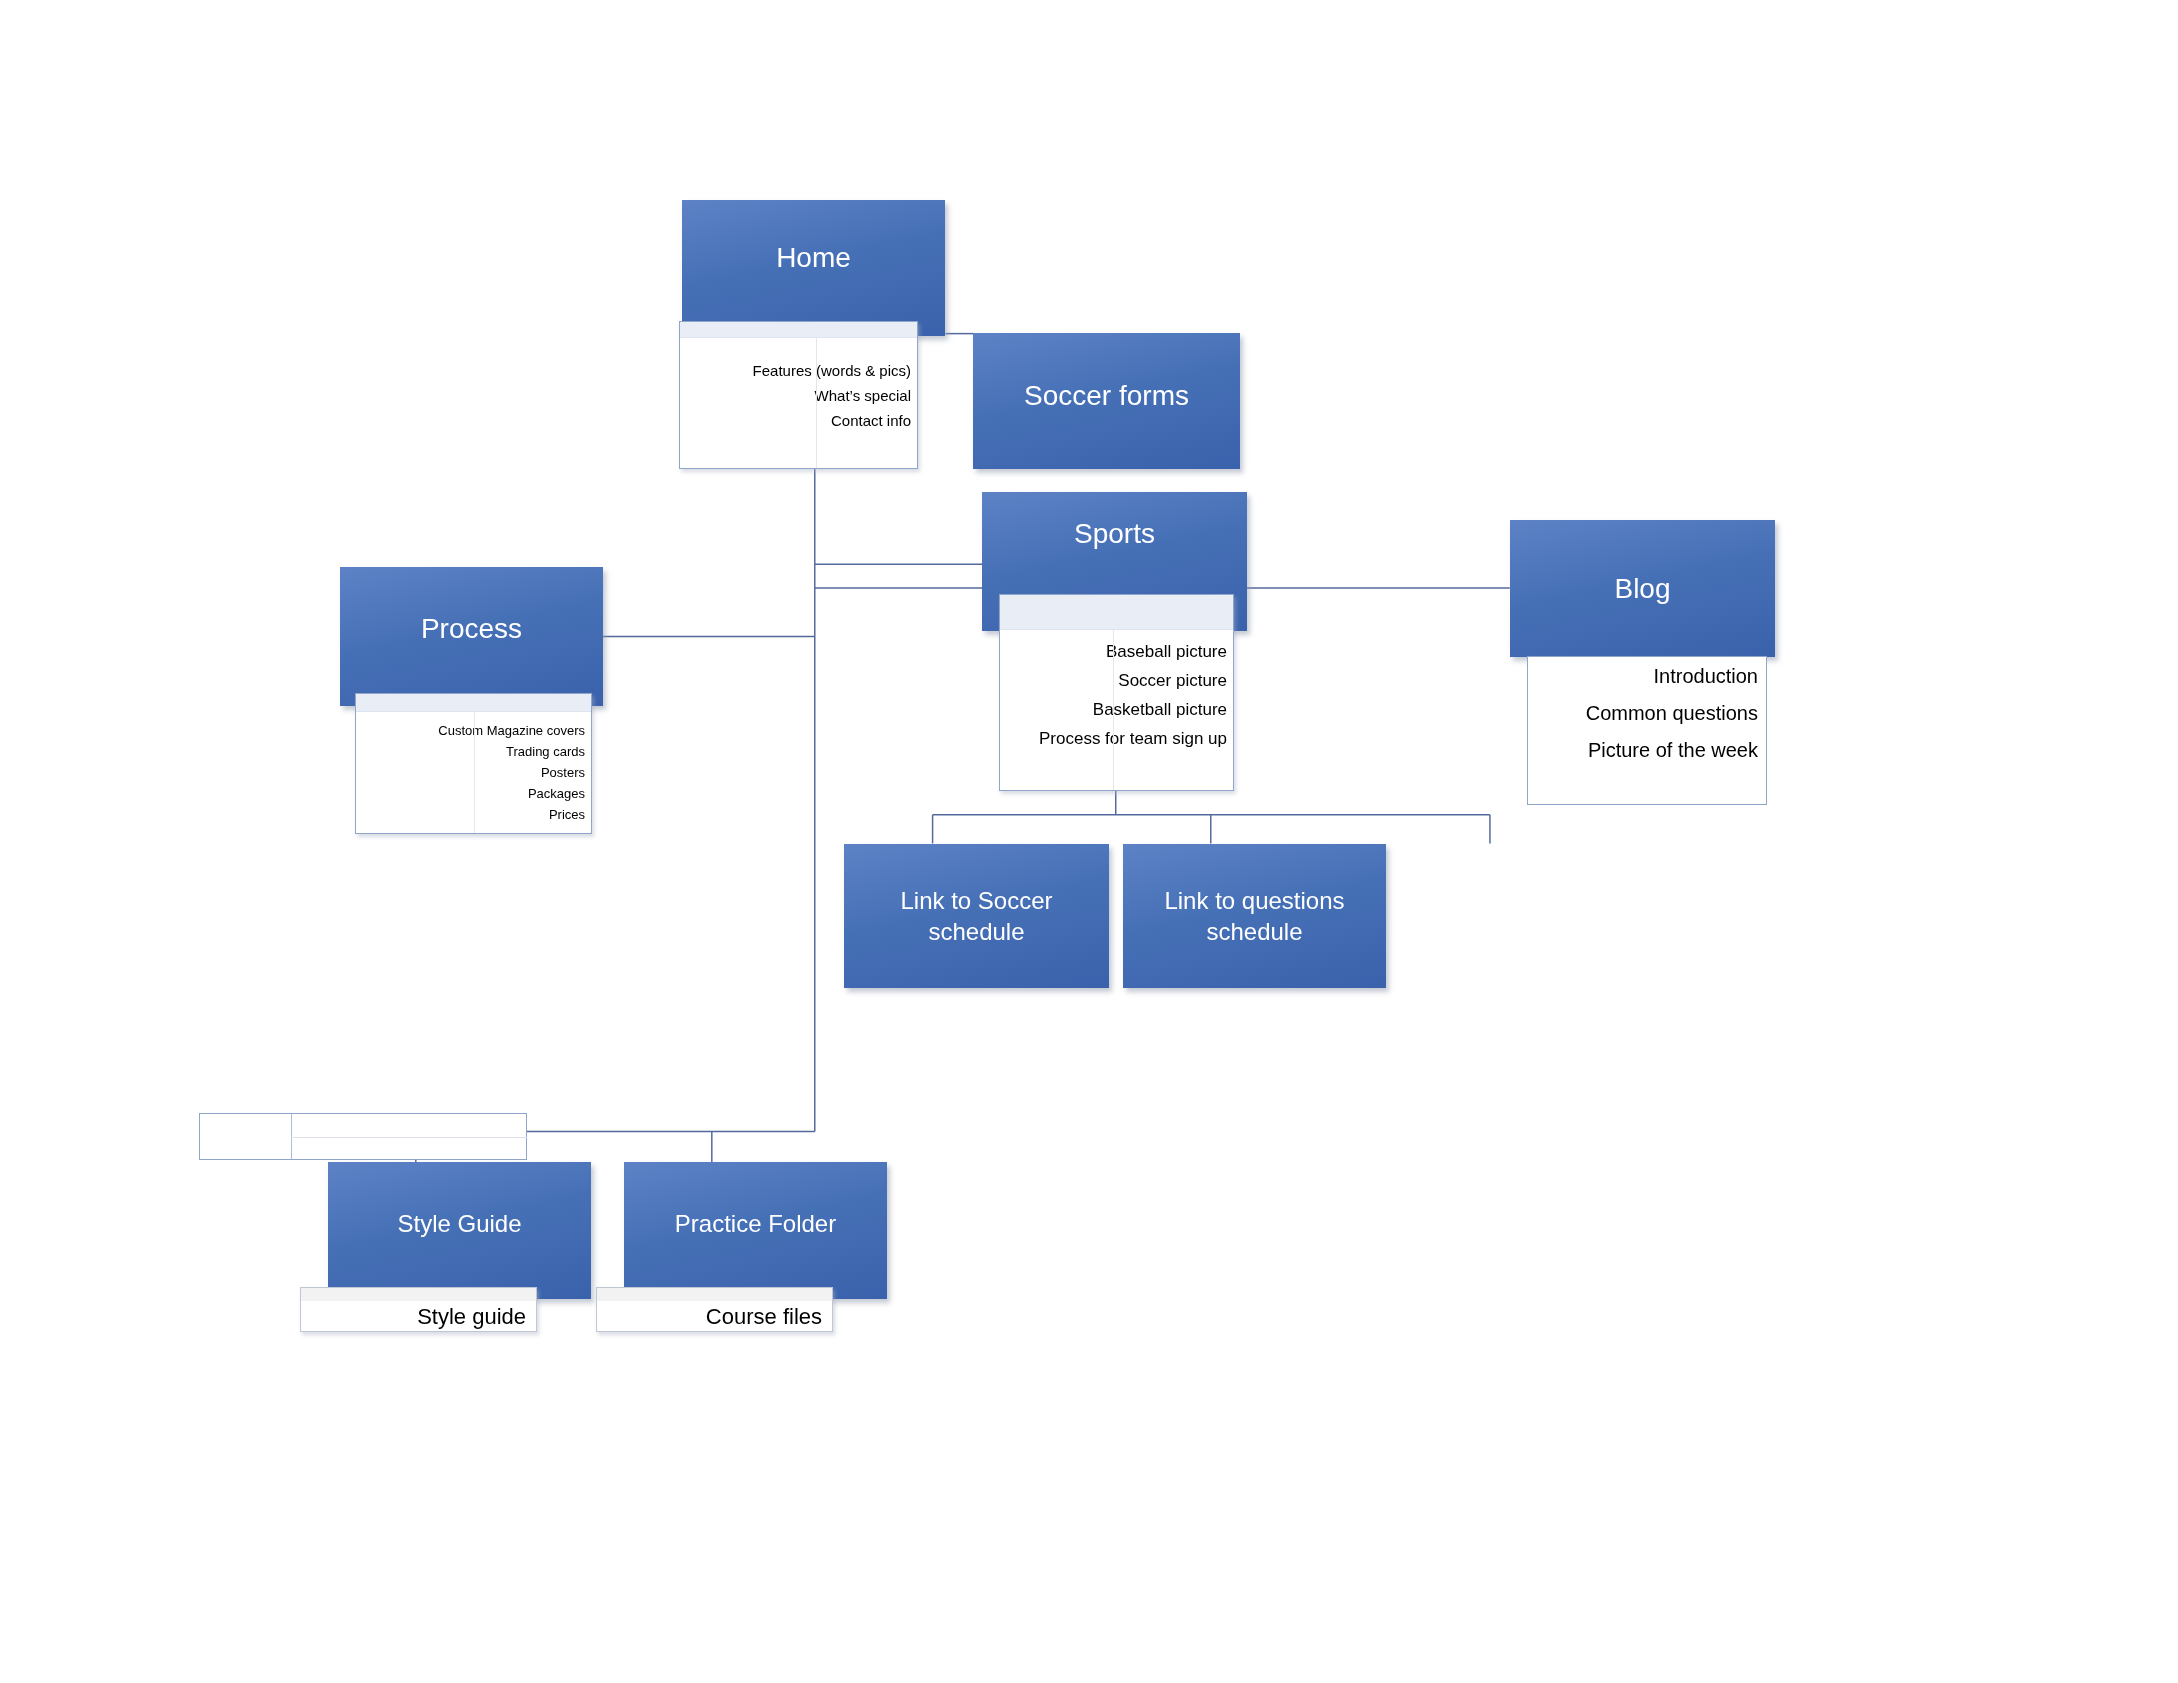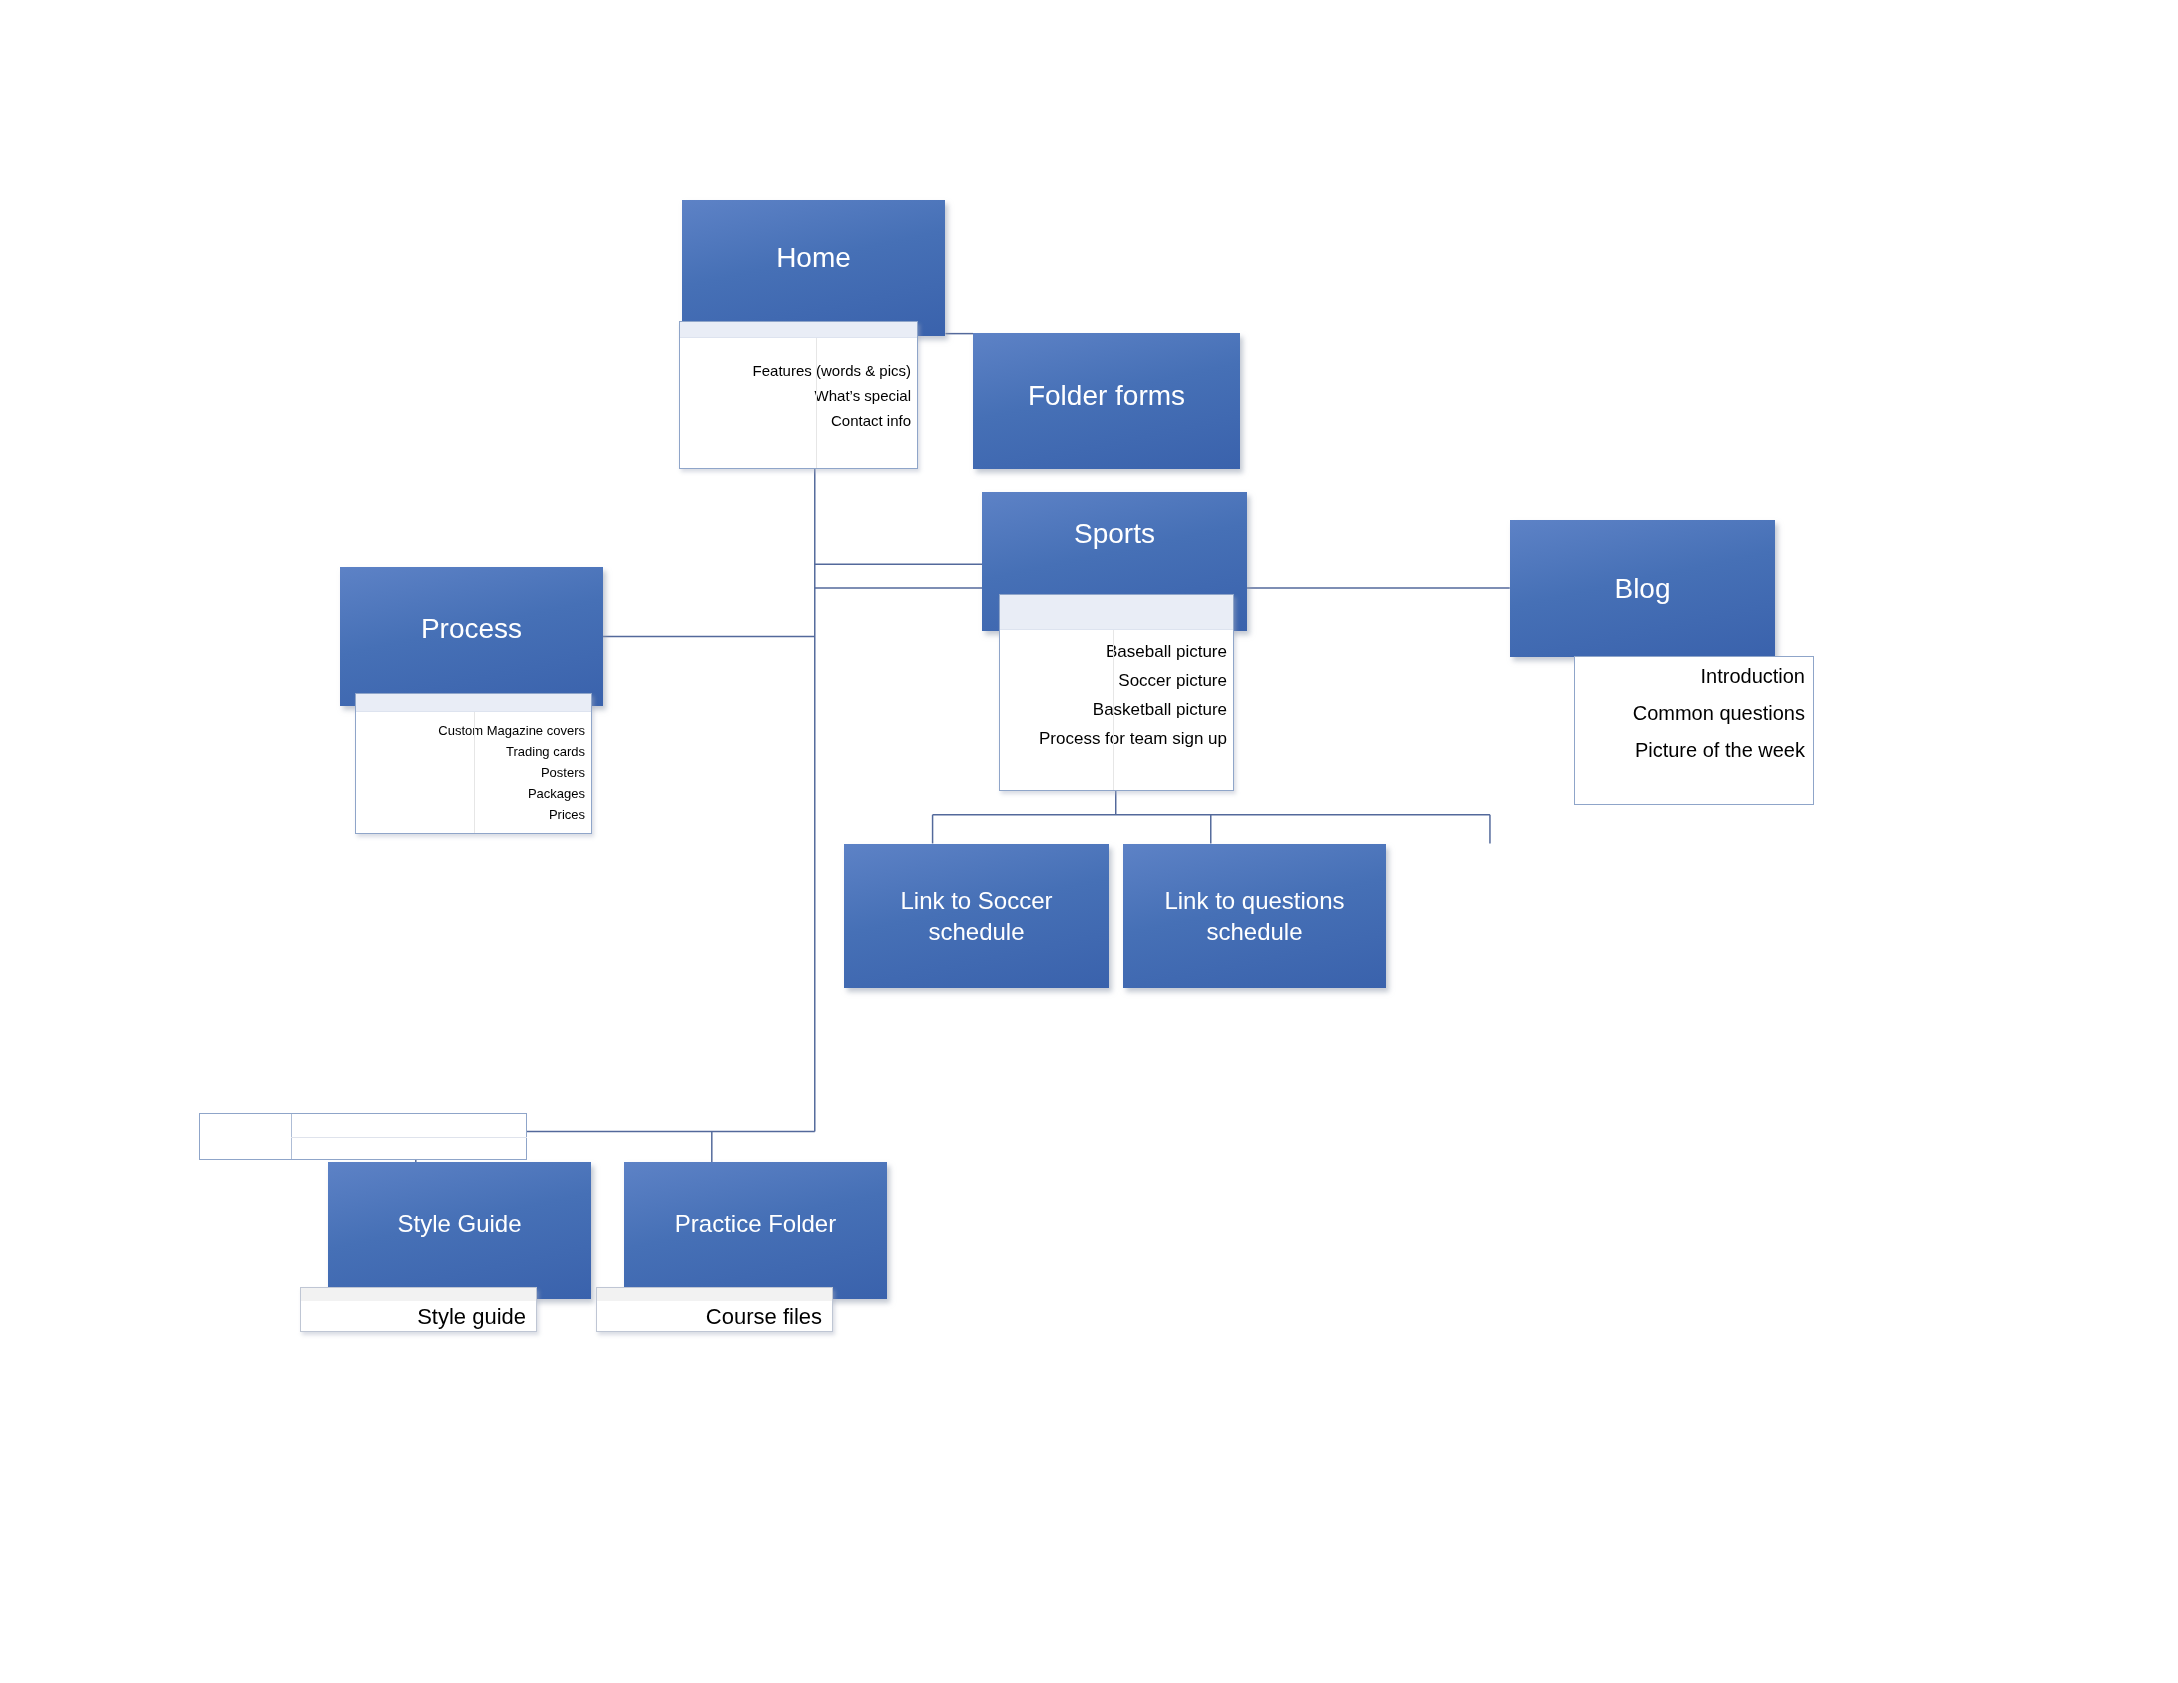--- a/index.html
+++ b/index.html
@@ -44,21 +44,21 @@
     <path d="M532,1143 H823"></path>
     <path d="M719,1143 V1174"></path>
     <path d="M420,1171 V1174"></path>
   </svg>
 
   <div class="node big" style="left:682px;top:200px;width:263px;height:136px;padding-bottom:20px;box-sizing:border-box">
     <span>Home</span>
   </div>
 
   <div class="node big" style="left:973px;top:333px;width:267px;height:136px;padding-bottom:10px;box-sizing:border-box">
-    <span>Folder forms</span>
+    <span>Soccer forms</span>
   </div>
 
   <div class="node big" style="left:982px;top:492px;width:265px;height:139px;padding-bottom:55px;box-sizing:border-box">
     <span>Sports</span>
   </div>
 
   <div class="node big" style="left:1510px;top:520px;width:265px;height:137px;box-sizing:border-box">
     <span>Blog</span>
   </div>
 
@@ -109,21 +109,21 @@
     <div class="vline" style="left:118px;top:18px"></div>
     <div class="items" style="padding-top:8px;font-size:13px;line-height:21px">
       <div class="item">Custom Magazine covers</div>
       <div class="item">Trading cards</div>
       <div class="item">Posters</div>
       <div class="item">Packages</div>
       <div class="item">Prices</div>
     </div>
   </div>
 
-  <div class="table" style="left:1574px;top:656px;width:240px;height:149px;box-shadow:none">
+  <div class="table" style="left:1527px;top:656px;width:240px;height:149px;box-shadow:none">
     <div class="items" style="padding-top:1px;font-size:20px;line-height:37px;padding-right:8px">
       <div class="item">Introduction</div>
       <div class="item">Common questions</div>
       <div class="item">Picture of the week</div>
     </div>
   </div>
 
   <div class="table" style="left:199px;top:1113px;width:328px;height:47px;box-shadow:none">
     <div class="vline" style="left:91px;top:0;background:#aebdd6"></div>
     <div class="hline" style="left:91px;top:23px;width:236px"></div>

